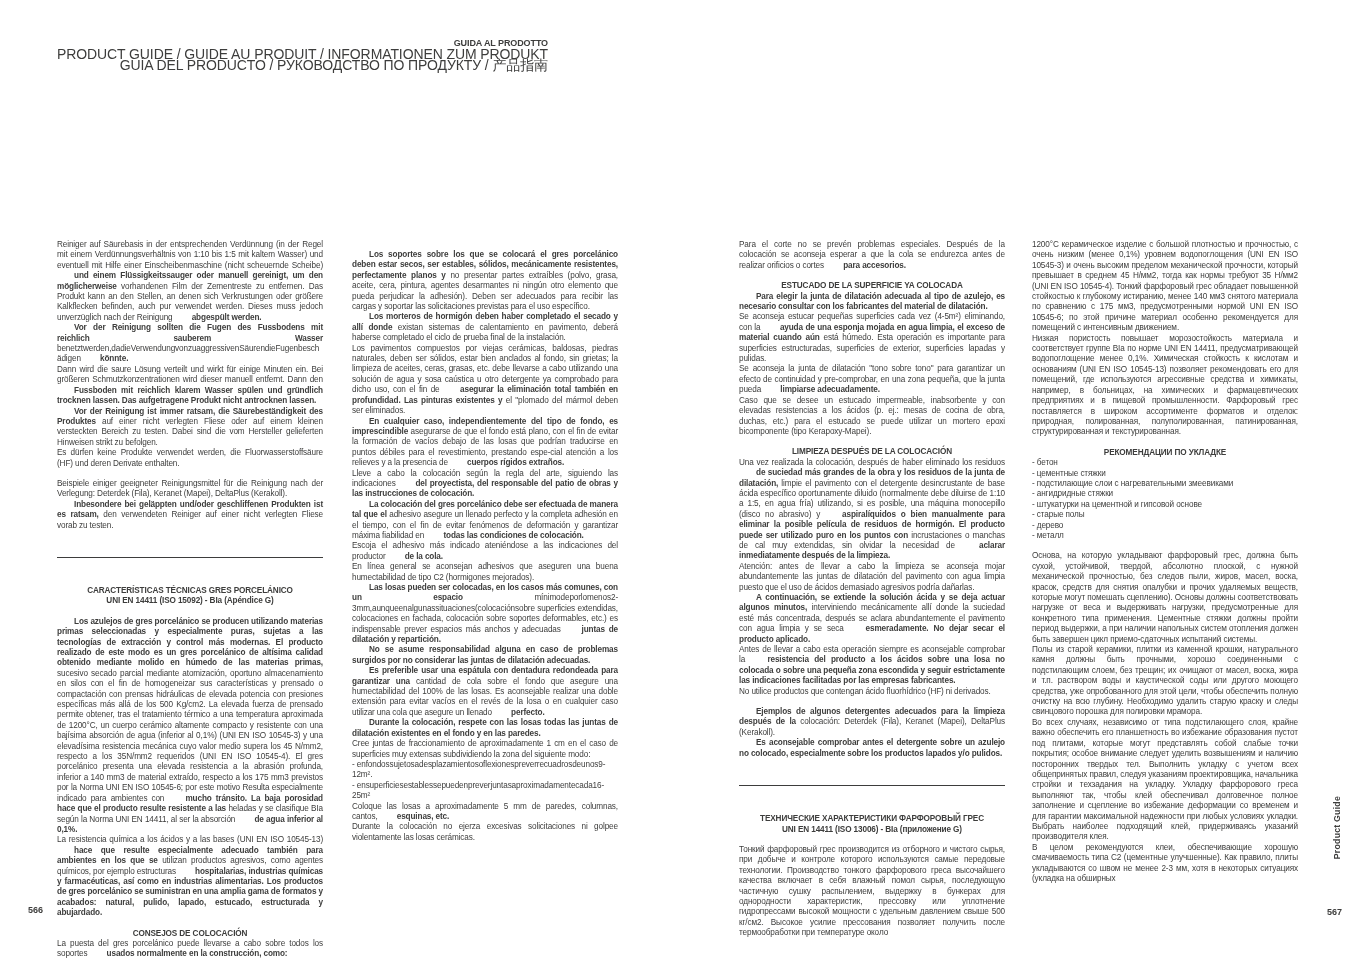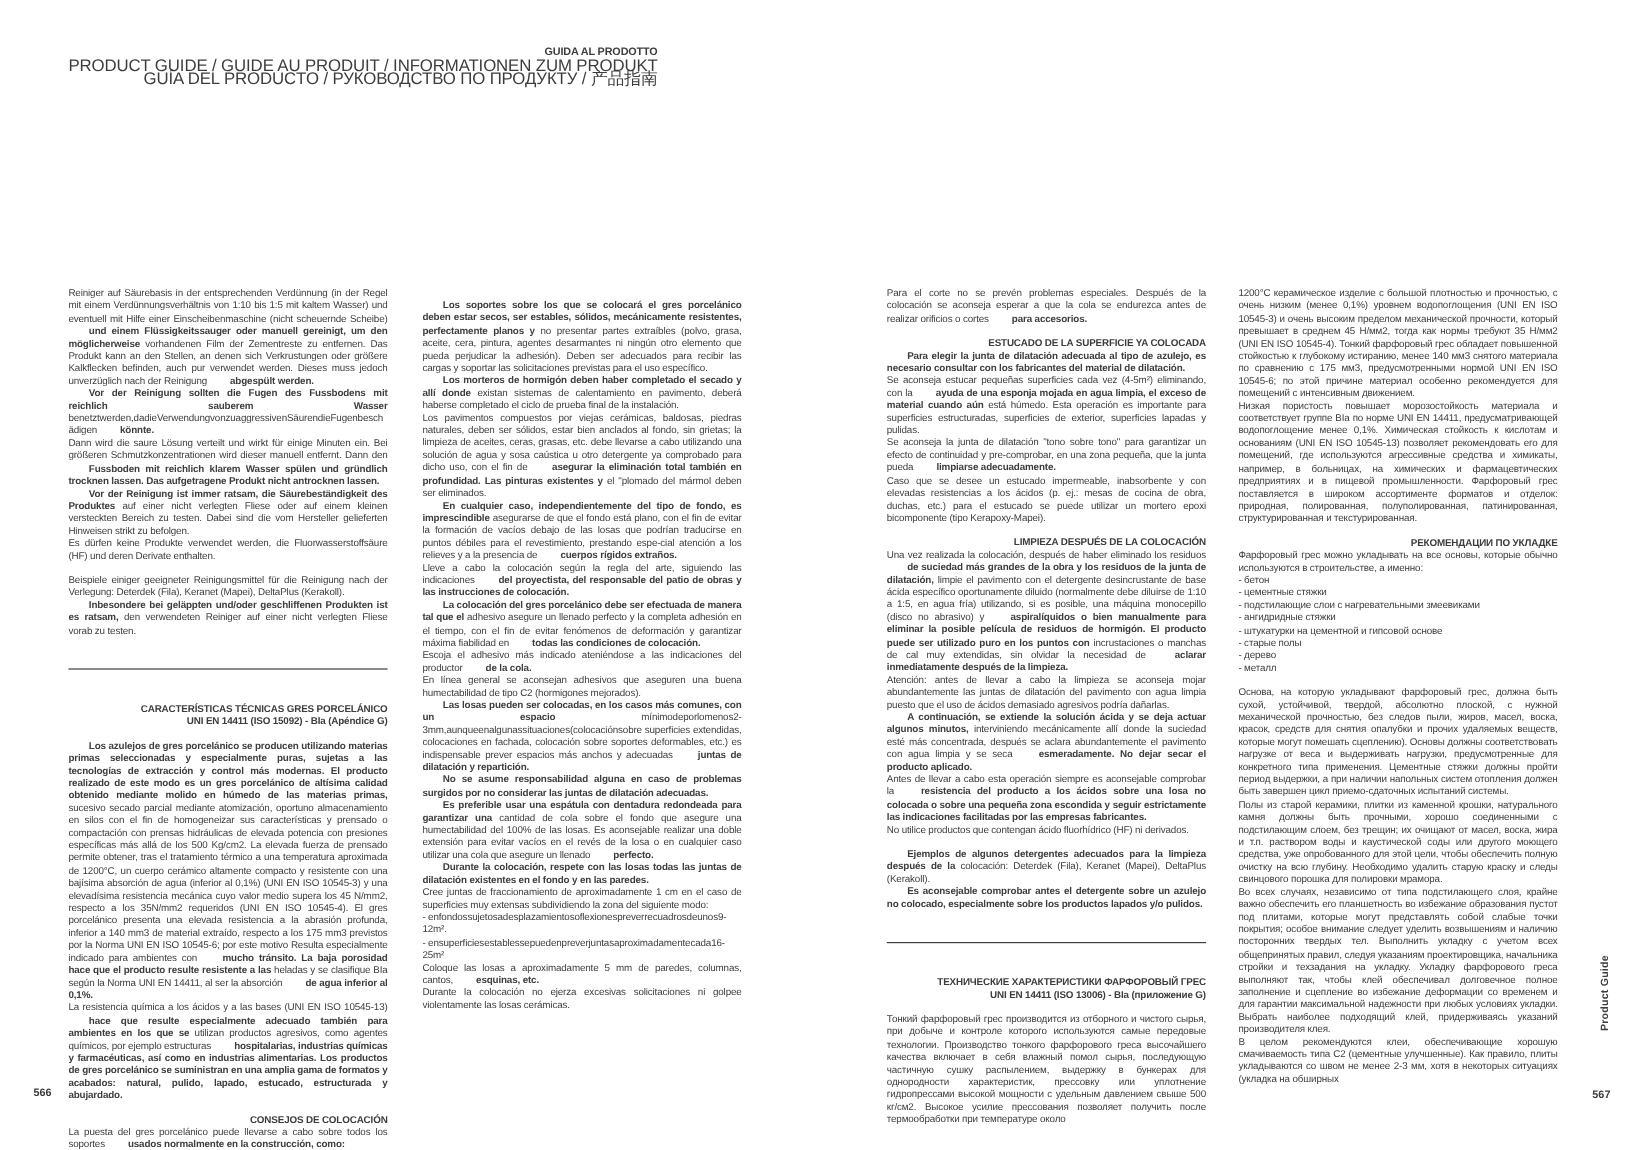--- a/index.html
+++ b/index.html
@@ -12,21 +12,21 @@
   .header{position:absolute;left:57px;top:38px;text-align:right;}
   .header .t1{font-weight:bold;font-size:9px;line-height:11px;letter-spacing:-0.1px;}
   .header .t2{font-size:14px;line-height:10.5px;letter-spacing:-0.1px;}
   .col{
     position:absolute;top:240px;width:266px;
     font-size:8.2px;line-height:10.4px;letter-spacing:-0.12px;
     text-align:justify;overflow-wrap:anywhere;hyphens:none;
   }
   #col0{left:57px}#col1{left:352px}#col2{left:739px}#col3{left:1032px}
   .col p{margin:0;}
-  .col .h{font-weight:bold;text-align:right;}
+  .col .h{font-weight:bold;text-align:center;}
   .col .b{font-weight:bold;margin-left:17px;}
   .col .gap{height:10px;}
   .col .divider{border-top:1px solid #3d3d3c;margin:26px 0 28px 0;height:0;}
   .col .li{text-align:left;}
   .pagenum{position:absolute;font-size:9px;font-weight:bold;letter-spacing:0;}
   #pn-left{left:28px;top:905px;}
   #pn-right{right:13px;top:907px;margin-left:17px;}
   .side-label{
     position:absolute;right:13px;top:796px;
     writing-mode:vertical-rl;transform:rotate(180deg);
@@ -105,21 +105,20 @@
     <p class="h">ТЕХНИЧЕСКИЕ ХАРАКТЕРИСТИКИ ФАРФОРОВЫЙ ГРЕС</p>
     <p class="h">UNI EN 14411 (ISO 13006) - BIa (приложение G)</p>
     <div class="gap"></div>
     <p class="para"><span>Тонкий фарфоровый грес производится из отборного и чистого сырья, при добыче и контроле которого используются самые передовые технологии. Производство тонкого фарфорового греса высочайшего качества включает в себя влажный помол сырья, последующую частичную сушку распылением, выдержку в бункерах для однородности характеристик, прессовку или уплотнение гидропрессами высокой мощности с удельным давлением свыше 500 кг/см2. Высокое усилие прессования позволяет получить после термообработки при температуре около</span></p>
   </div>
 <div class="col" id="col3">
     <p class="para"><span>1200°C керамическое изделие с большой плотностью и прочностью, с очень низким (менее 0,1%) уровнем водопоглощения (UNI EN ISO 10545-3) и очень высоким пределом механической прочности, который превышает в среднем 45 Н/мм2, тогда как нормы требуют 35 Н/мм2 (UNI EN ISO 10545-4). Тонкий фарфоровый грес обладает повышенной стойкостью к глубокому истиранию, менее 140 мм3 снятого материала по сравнению с 175 мм3, предусмотренными нормой UNI EN ISO 10545-6; по этой причине материал особенно рекомендуется для помещений с интенсивным движением.</span></p>
     <p class="para"><span>Низкая пористость повышает морозостойкость материала и соответствует группе BIa по норме UNI EN 14411, предусматривающей водопоглощение менее 0,1%. Химическая стойкость к кислотам и основаниям (UNI EN ISO 10545-13) позволяет рекомендовать его для помещений, где используются агрессивные средства и химикаты, например, в больницах, на химических и фармацевтических предприятиях и в пищевой промышленности. Фарфоровый грес поставляется в широком ассортименте форматов и отделок: природная, полированная, полуполированная, патинированная, структурированная и текстурированная.</span></p>
     <div class="gap"></div>
     <p class="h">РЕКОМЕНДАЦИИ ПО УКЛАДКЕ</p>
-    <p class="para"><span>Фарфоровый грес можно укладывать на все основы, которые обычно используются в строительстве, а именно:</span></p>
     <div>
       <p class="li">- бетон</p>
       <p class="li">- цементные стяжки</p>
       <p class="li">- подстилающие слои с нагревательными змеевиками</p>
       <p class="li">- ангидридные стяжки</p>
       <p class="li">- штукатурки на цементной и гипсовой основе</p>
       <p class="li">- старые полы</p>
       <p class="li">- дерево</p>
       <p class="li">- металл</p>
     </div>

